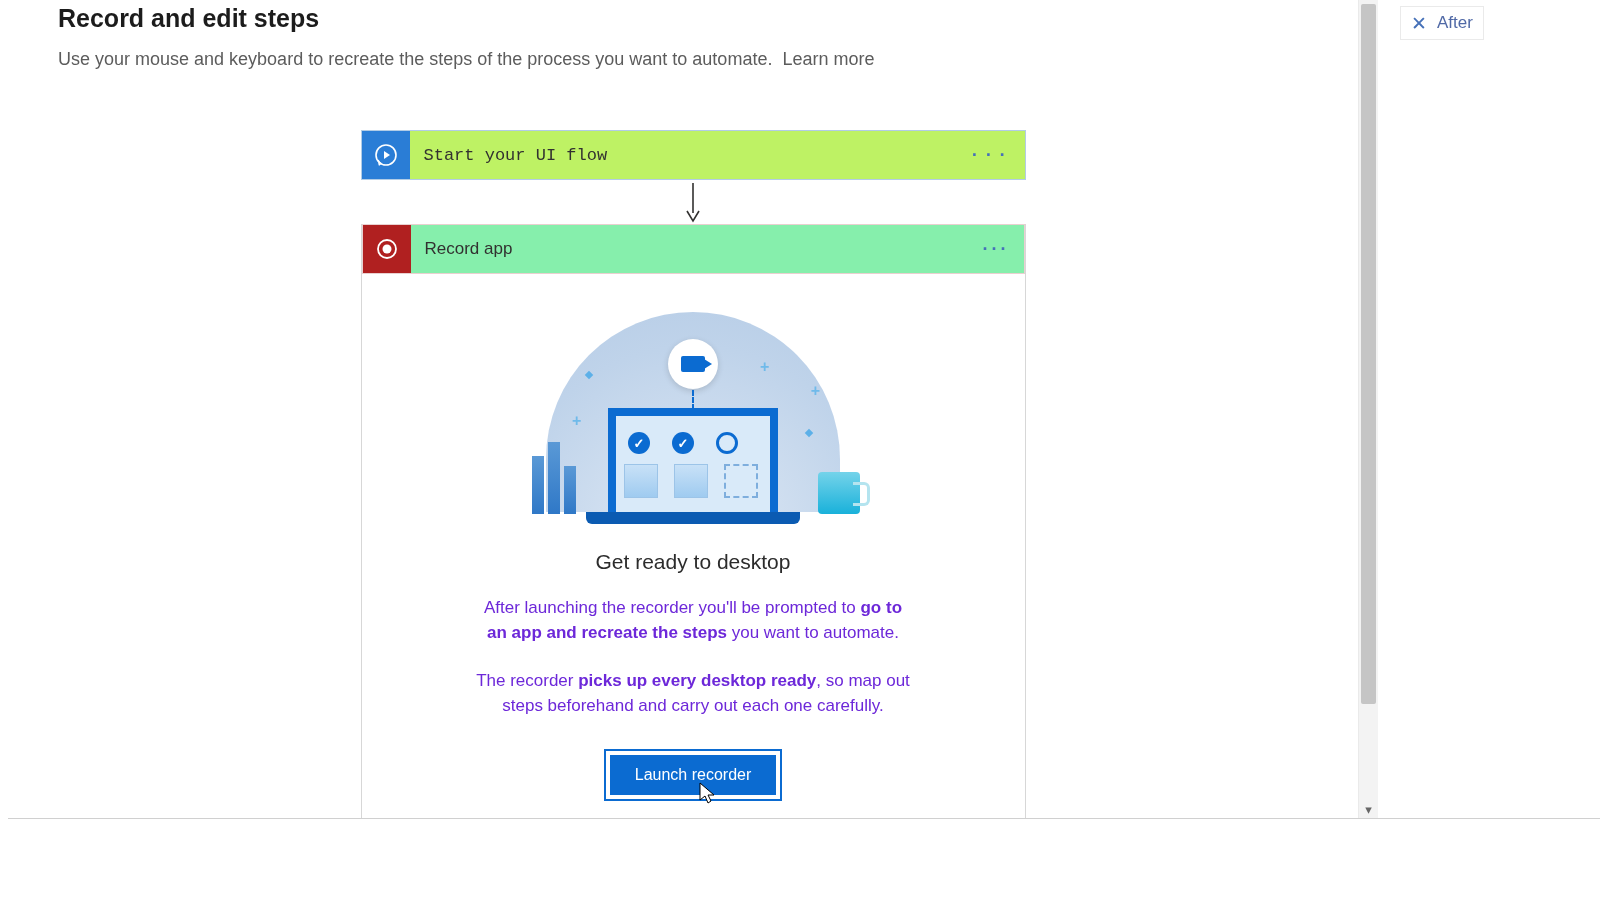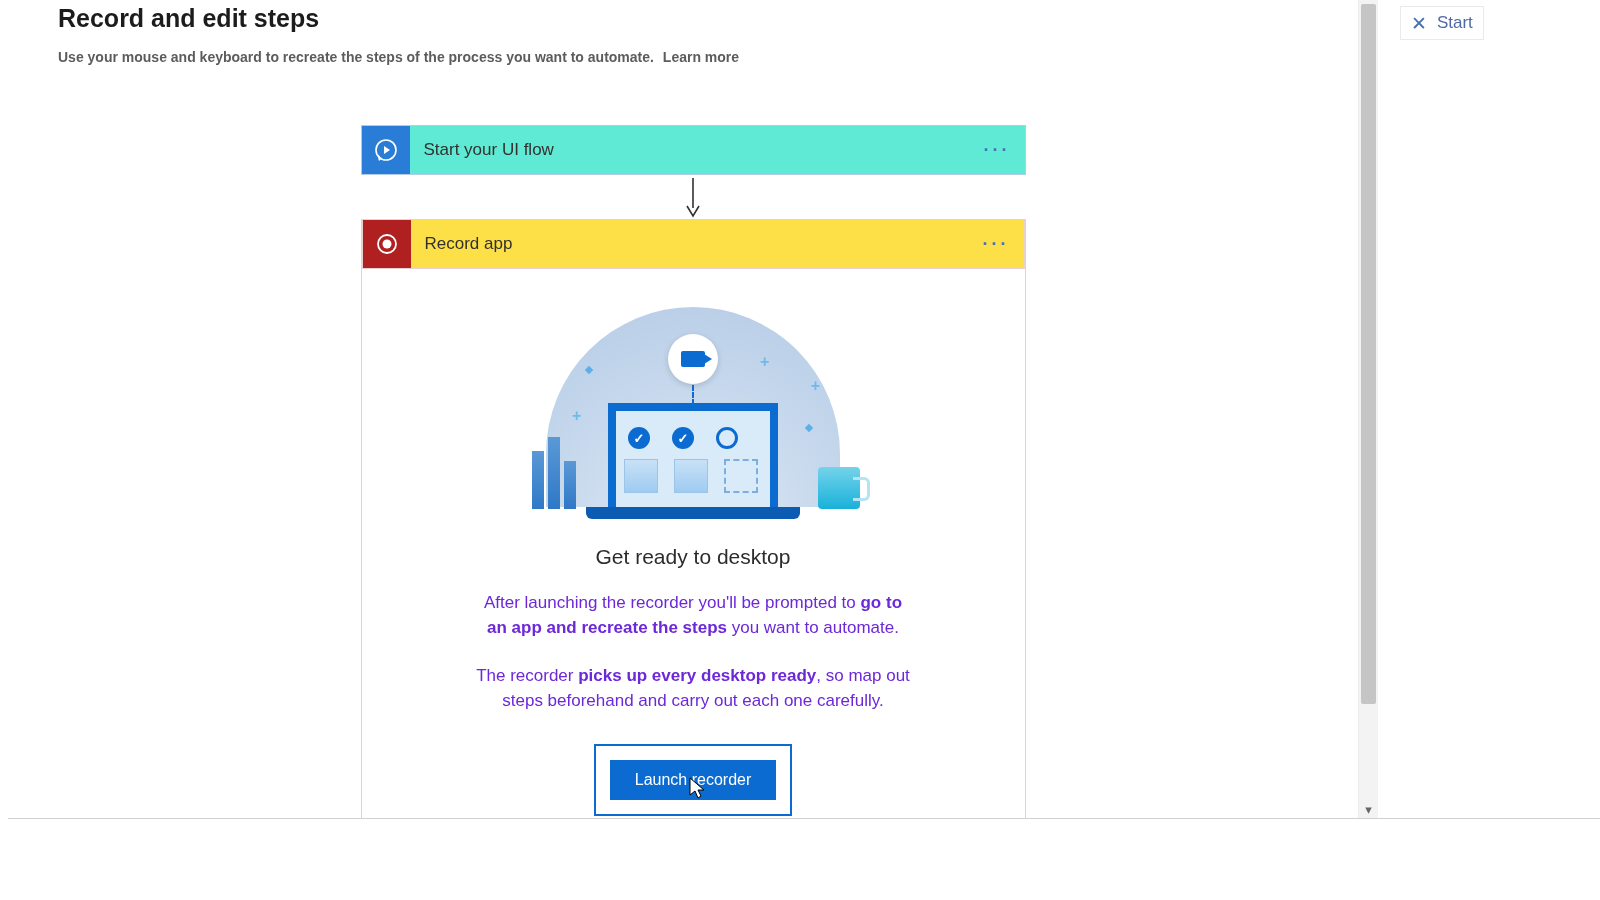--- a/index.html
+++ b/index.html
@@ -27,49 +27,49 @@
     padding: 0 30px 20px 30px;
   }
   .main-inner { padding-top: 4px; }
   .title {
     font-size: 25px;
     font-weight: 600;
     color: #1c1c1c;
     margin-bottom: 16px;
   }
   .subtitle-row {
-    font-size: 14px;
+    font-size: 18px;
     color: #5c5c5c;
-    font-weight: bold;
   }
   .subtitle-row a {
     color: #5c5c5c;
     text-decoration: none;
     margin-left: 5px;
   }
   .flow-area {
     width: 665px;
     margin: 60px auto 0 auto;
   }
   .step-header {
     display: flex;
     align-items: center;
     height: 50px;
     border: 1px solid;
     position: relative;
   }
   .step-start {
-    background: #5eead4;
+    background: #bef264;
     border-color: #b2cce6;
+    font-family: Liberation Mono, monospace;
   }
   .step-start .icon-box {
     background: #2a7dd6;
   }
   .step-record-header {
-    background: #fde047;
+    background: #86efac;
     border-color: #e9d0d0;
   }
   .step-record-header .icon-box {
     background: #b02020;
   }
   .icon-box {
     width: 48px;
     height: 48px;
     display: flex;
     align-items: center;
@@ -124,21 +124,21 @@
   .para {
     font-size: 17px;
     line-height: 1.45;
     color: #6d28d9;
     max-width: 440px;
     margin: 0 auto 24px auto;
   }
   .para b { font-weight: 600; }
   .launch-wrap {
     display: inline-block;
-    padding: 14px;
+    padding: 4px;
     border: 2px solid #0b6bd1;
     margin-top: 6px;
     position: relative;
   }
   .launch-btn {
     background: #0b6bd1;
     border: 1px solid #0b6bd1;
     color: #fff;
     font-size: 16px;
     padding: 10px 24px;
@@ -372,18 +372,18 @@
 
   <div class="scroll-gutter">
     <div class="scroll-thumb"></div>
     <div class="scroll-arrow-bottom">▾</div>
   </div>
 
   <div class="right-panel"></div>
 
   <div class="close-btn">
     <span class="x">✕</span>
-    <span>Start</span>
+    <span>After</span>
   </div>
 
   <div class="bottom-sep"></div>
 
 </div>
 
 </body></html>

